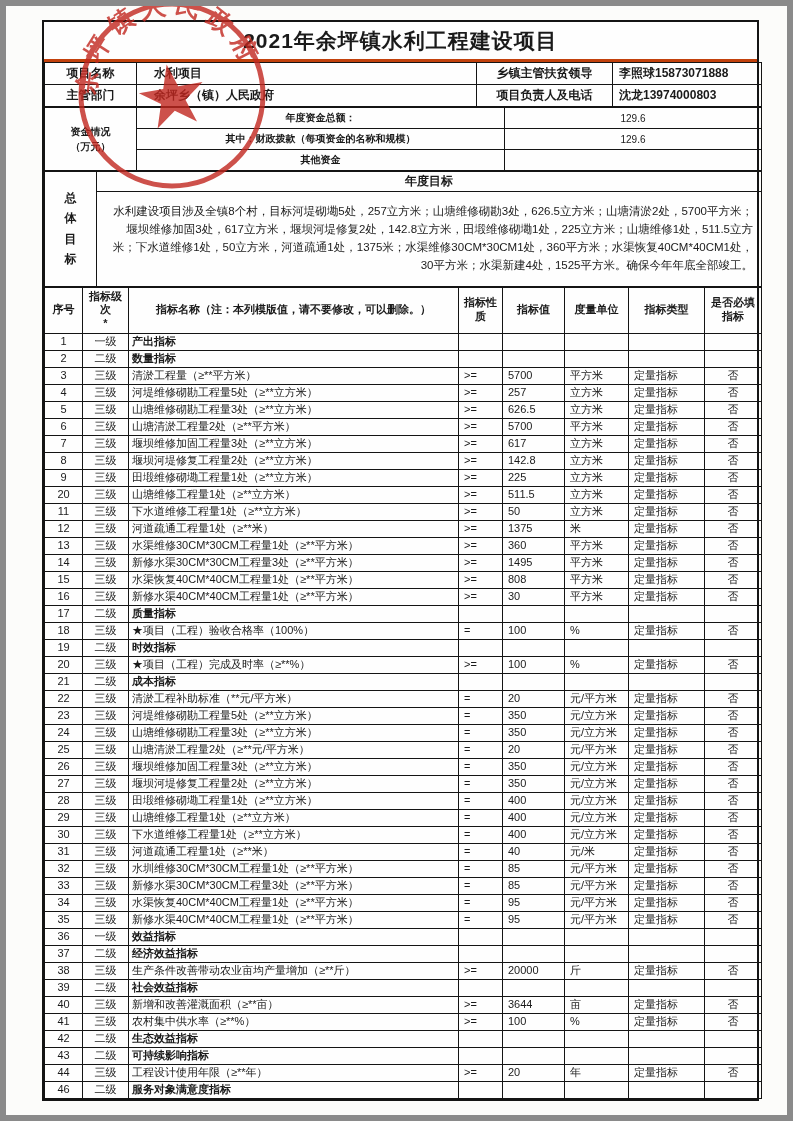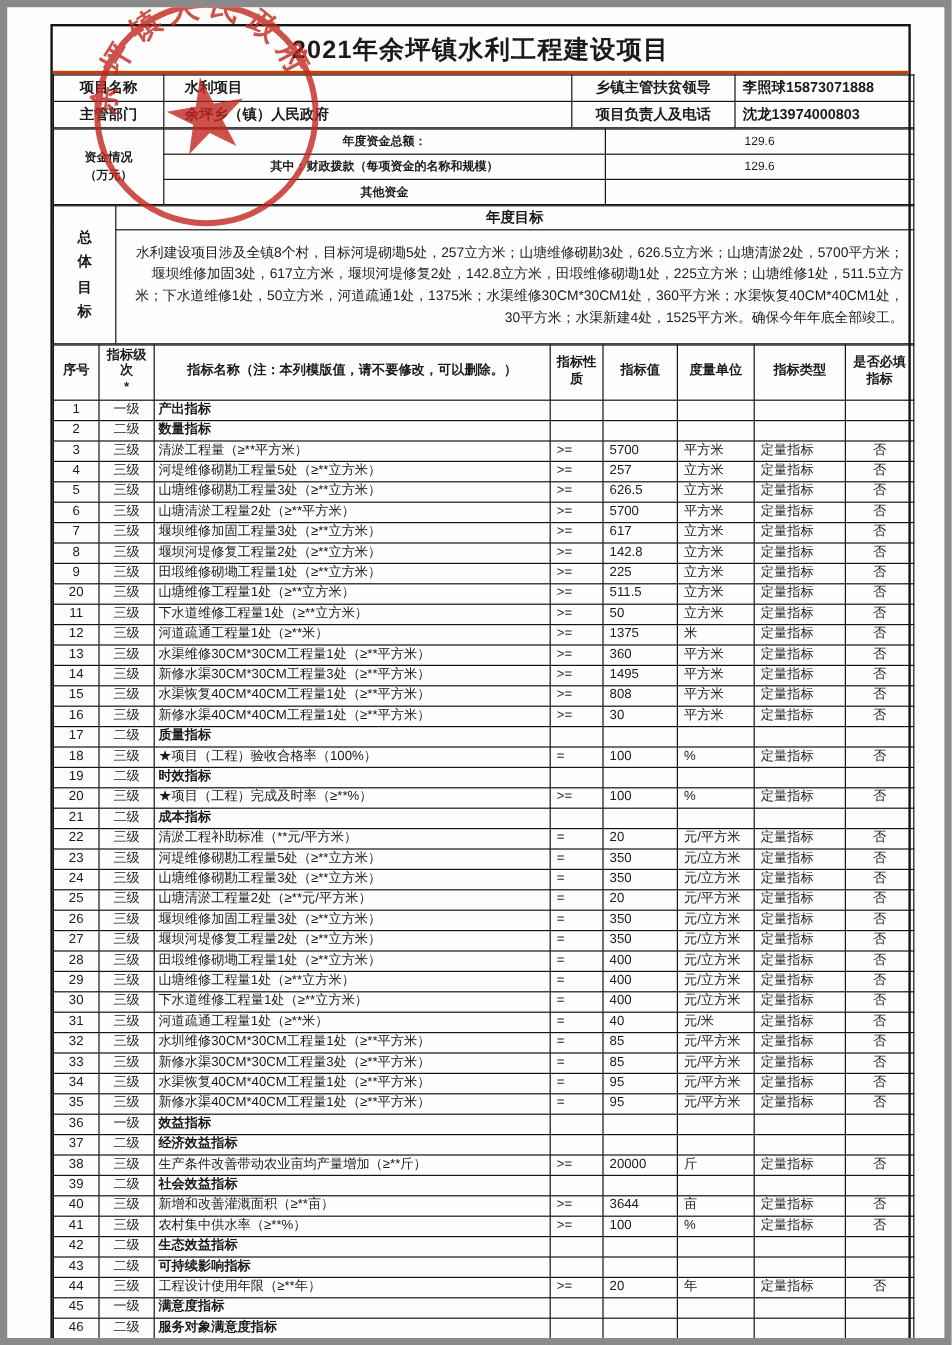--- a/index.html
+++ b/index.html
@@ -614,30 +614,20 @@
             <td class="c0">44</td>
             <td class="c1">三级</td>
             <td class="c2">工程设计使用年限（≥**年）</td>
             <td class="c3">&gt;=</td>
             <td class="c4">20</td>
             <td class="c5">年</td>
             <td class="c6">定量指标</td>
             <td class="c7">否</td>
           </tr>
           <tr class="cat">
-            <td class="c0">45</td>
-            <td class="c1">一级</td>
-            <td class="c2">满意度指标</td>
-            <td class="c3"></td>
-            <td class="c4"></td>
-            <td class="c5"></td>
-            <td class="c6"></td>
-            <td class="c7"></td>
-          </tr>
-          <tr class="cat">
             <td class="c0">46</td>
             <td class="c1">二级</td>
             <td class="c2">服务对象满意度指标</td>
             <td class="c3"></td>
             <td class="c4"></td>
             <td class="c5"></td>
             <td class="c6"></td>
             <td class="c7"></td>
           </tr>
         </tbody>

